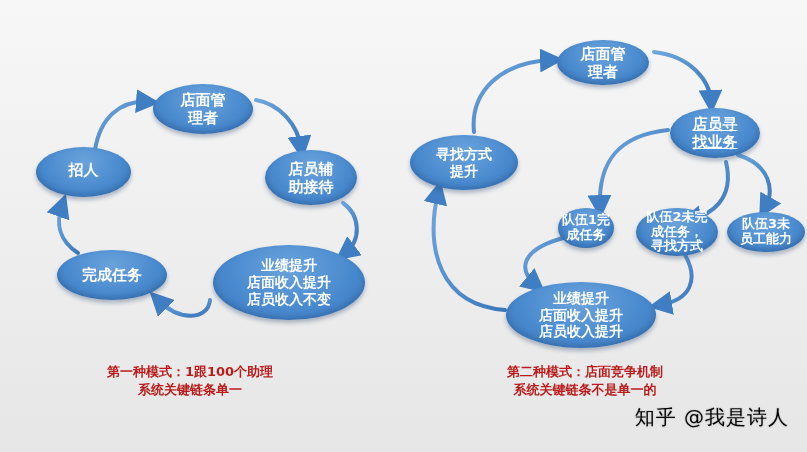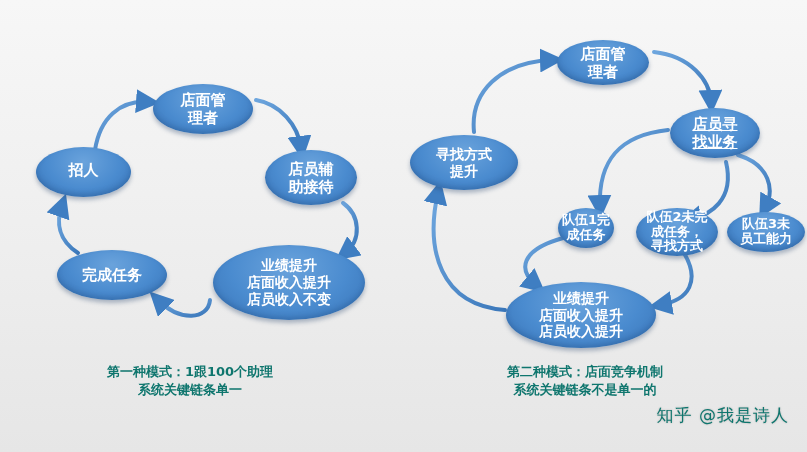--- a/index.html
+++ b/index.html
@@ -14,26 +14,26 @@
       background: radial-gradient(ellipse at 50% 30%, #6aa3dc 0%, #4a8bcf 55%, #3873b6 100%);
       box-shadow: 0 3px 4px rgba(40,70,110,0.35), inset 0 -3px 5px rgba(20,60,110,0.25);
       color: #fff; display: flex; align-items: center; justify-content: center;
       text-align: center; font-weight: bold; line-height: 1.2;
       white-space: pre-line;
     }
     .n14 { font-size: 14px; }
     .n15 { font-size: 15px; }
     .n10 { font-size: 13px; line-height: 1.15; }
     .caption {
-      position: absolute; color: #0f766e; font-weight: bold; font-size: 13px;
+      position: absolute; color: #b91c1c; font-weight: bold; font-size: 13px;
       text-align: center; line-height: 1.35; white-space: pre-line;
     }
     .watermark {
-      position: absolute; right: 18px; top: 404px; color: #0f766e;
-      font-size: 17px; letter-spacing: 1px;
+      position: absolute; right: 18px; top: 404px; color: #000000;
+      font-size: 20px; letter-spacing: 1px;
       text-shadow: 0 0 2px rgba(0,0,0,0.25);
     }
   </style>
 </head>
 <body>
 
 <svg class="arrows" viewBox="0 0 807 452">
   <defs>
     <linearGradient id="ag" x1="0" y1="0" x2="1" y2="1">
       <stop offset="0" stop-color="#6ea6de"></stop>

